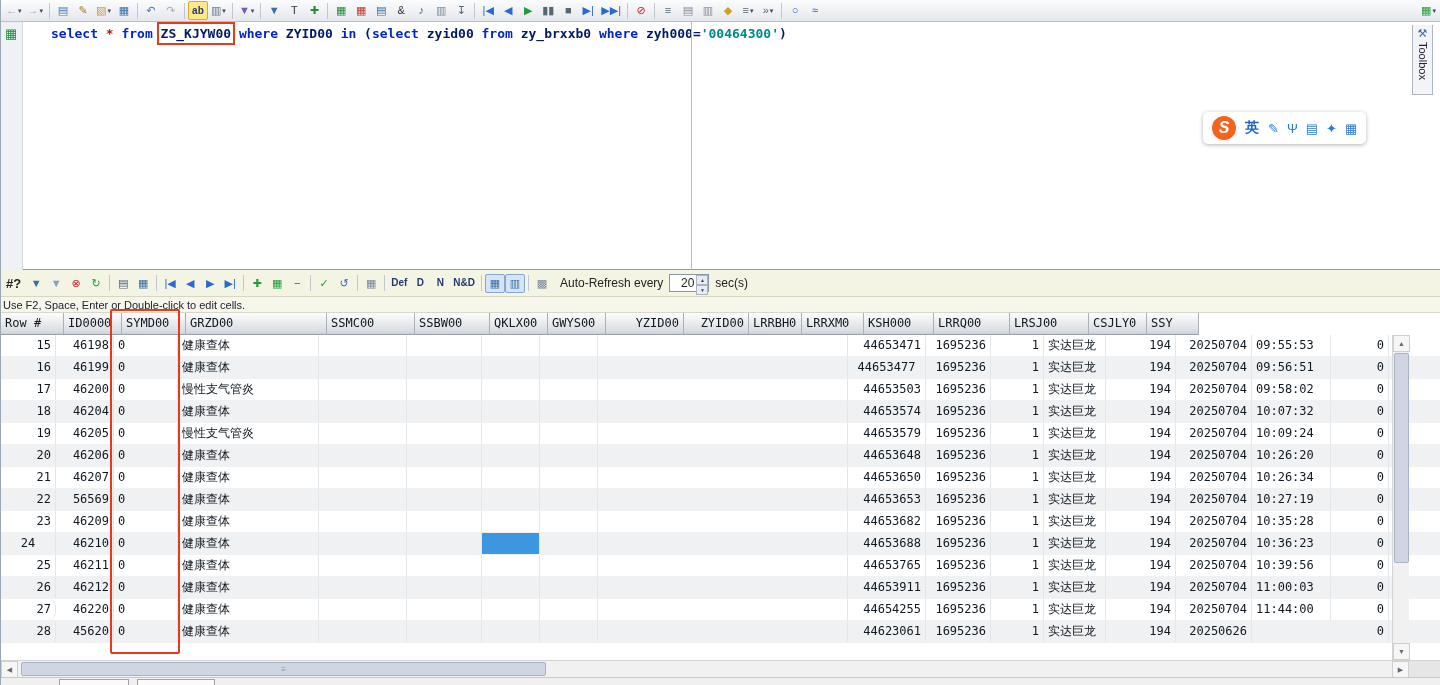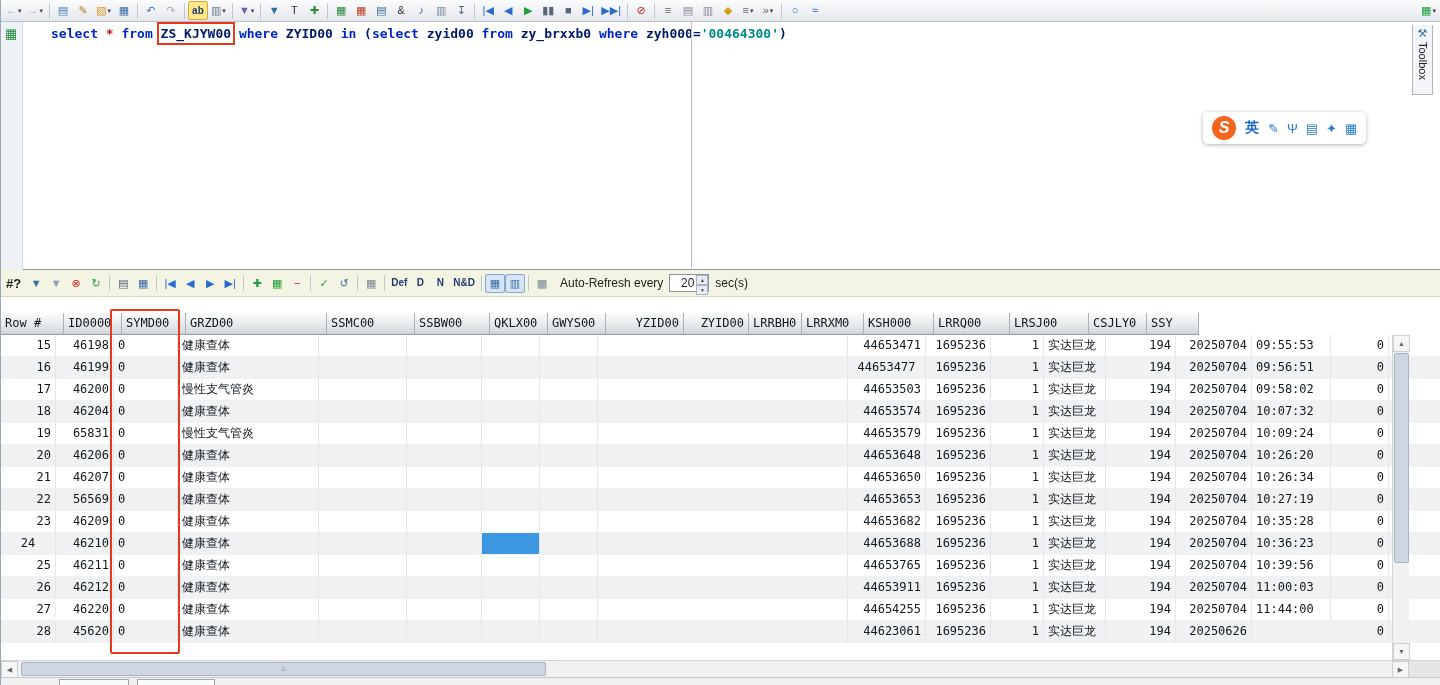--- a/index.html
+++ b/index.html
@@ -355,20 +355,23 @@
         <span id="ar-value">20</span>
         <span id="ar-btns">
           <span>▲</span>
           <span>▼</span>
         </span>
       </span>
       <span>sec(s)</span>
     </div>
   </div>
 
+  <div id="hint-bar">
+    <span>Use F2, Space, Enter or Double-click to edit cells.</span>
+  </div>
 
   <div id="grid">
       <div class="g-header">
         <div class="g-hcell" style="width: 63px; text-align: left;">Row #</div>
         <div class="g-hcell" style="width: 58px; text-align: left;">ID0000</div>
         <div class="g-hcell" style="width: 64px; text-align: left;">SYMD00</div>
         <div class="g-hcell" style="width: 141px; text-align: left;">GRZD00</div>
         <div class="g-hcell" style="width: 88px; text-align: left;">SSMC00</div>
         <div class="g-hcell" style="width: 75px; text-align: left;">SSBW00</div>
         <div class="g-hcell" style="width: 58px; text-align: left;">QKLX00</div>
@@ -458,21 +461,21 @@
         <div class="g-cell" style="width: 53px; text-align: right;">1</div>
         <div class="g-cell" style="width: 62px; text-align: left;">实达巨龙</div>
         <div class="g-cell" style="width: 70px; text-align: right;">194</div>
         <div class="g-cell" style="width: 76px; text-align: right;">20250704</div>
         <div class="g-cell" style="width: 79px; text-align: left;">10:07:32</div>
         <div class="g-cell" style="width: 58px; text-align: right;">0</div>
         <div class="g-cell" style="width: 52px; text-align: left;"></div>
       </div>
       <div class="g-row">
         <div class="g-cell" style="width: 55px; text-align: right;">19</div>
-        <div class="g-cell" style="width: 58px; text-align: right;">65831</div>
+        <div class="g-cell" style="width: 58px; text-align: right;">46205</div>
         <div class="g-cell" style="width: 64px; text-align: left;">0</div>
         <div class="g-cell" style="width: 141px; text-align: left;">慢性支气管炎</div>
         <div class="g-cell" style="width: 88px; text-align: left;"></div>
         <div class="g-cell" style="width: 75px; text-align: left;"></div>
         <div class="g-cell" style="width: 58px; text-align: left;"></div>
         <div class="g-cell" style="width: 58px; text-align: left;"></div>
         <div class="g-cell" style="width: 250px; text-align: left;"></div>
         <div class="g-cell" style="width: 78px; text-align: right;">44653579</div>
         <div class="g-cell" style="width: 65px; text-align: right;">1695236</div>
         <div class="g-cell" style="width: 53px; text-align: right;">1</div>

